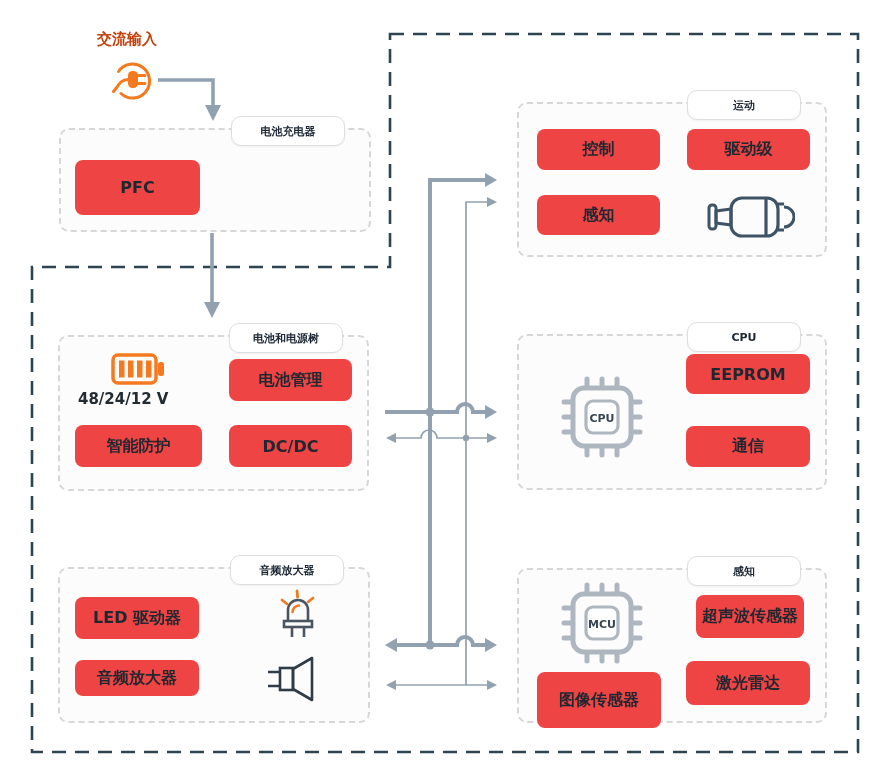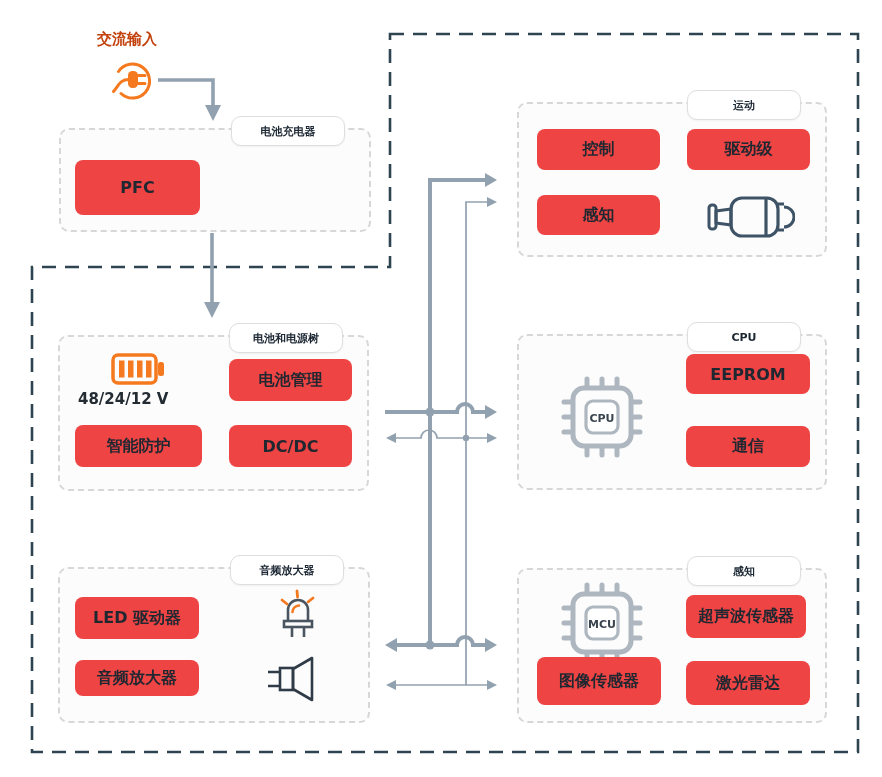--- a/index.html
+++ b/index.html
@@ -136,22 +136,22 @@
           <path d="M30 7 V16 M45 7 V16 M60 7 V16"></path>
           <path d="M30 74 V83 M45 74 V83 M60 74 V83"></path>
           <path d="M7 30 H16 M7 45 H16 M7 60 H16"></path>
           <path d="M74 30 H83 M74 45 H83 M74 60 H83"></path>
         </g>
         <rect x="16" y="16" width="58" height="58" rx="11" fill="#fcfcfc" stroke="#aeb7bf" stroke-width="5"></rect>
         <rect x="29" y="29" width="32" height="32" rx="7" fill="#ffffff" stroke="#aeb7bf" stroke-width="3.2"></rect>
         <text x="45" y="49.5" text-anchor="middle" font-size="11" font-weight="bold" fill="#3a4550" font-family="DejaVu Sans, Liberation Sans, sans-serif">MCU</text>
       </svg>
     </div>
-    <div class="btn" style="left:167px;top:25px;width:120px;height:43px">超声波传感器</div>
-    <div class="btn" style="left:18px;top:87px;width:124px;height:48px">图像传感器</div>
+    <div class="btn" style="left:177px;top:25px;width:108px;height:43px">超声波传感器</div>
+    <div class="btn" style="left:18px;top:102px;width:124px;height:56px">图像传感器</div>
     <div class="btn" style="left:167px;top:91px;width:124px;height:44px">激光雷达</div>
   </div>
 
   <svg class="overlay" width="882" height="777" viewBox="0 0 882 777">
 
     <path d="M390 34 H858 V752 H32 V267 H390 Z" fill="none" stroke="#2e4551" stroke-width="2.6" stroke-dasharray="14 9"></path>
 
     <g stroke="#92a1af" fill="#92a1af">
       <path d="M158 80 H213 V106" fill="none" stroke-width="3.6"></path>
       <polygon points="205,105 221,105 213,121" stroke="none"></polygon>

